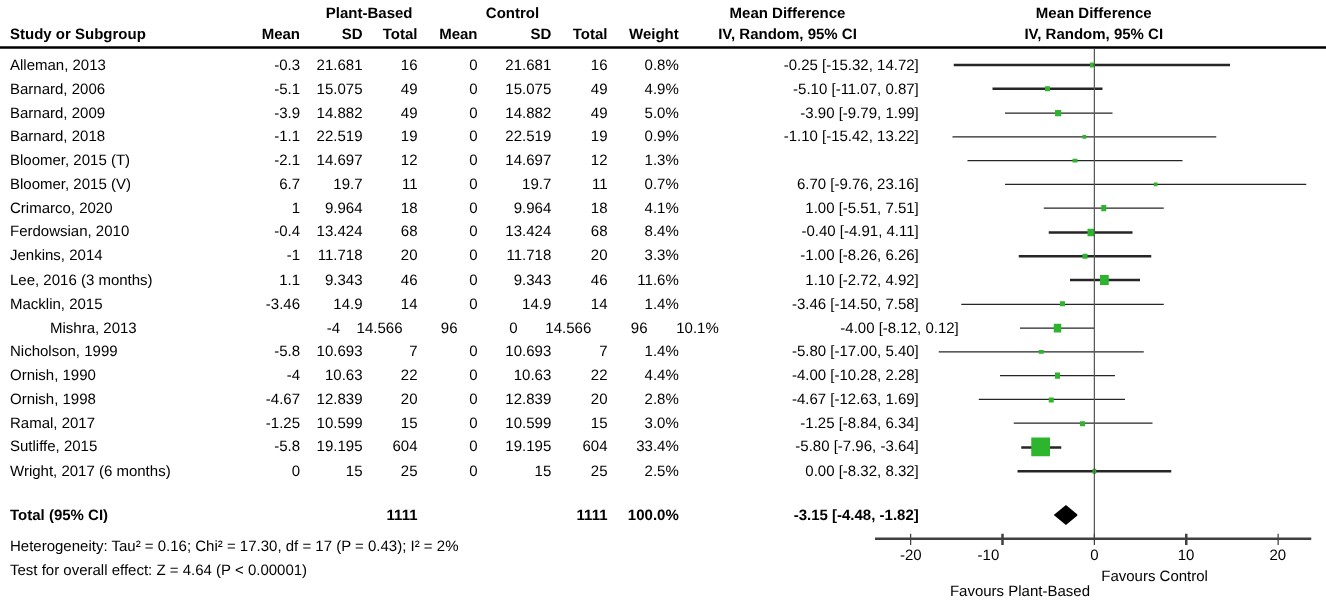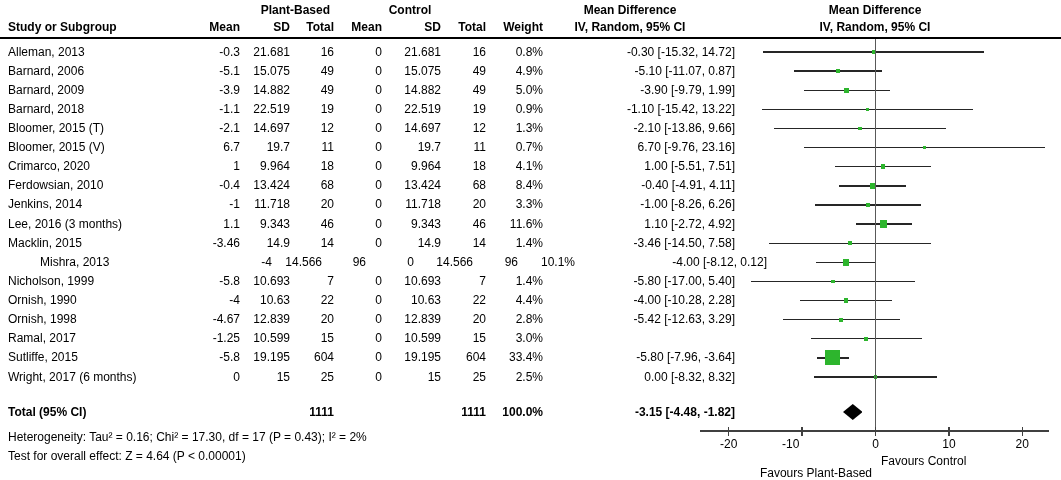--- a/index.html
+++ b/index.html
@@ -64,21 +64,21 @@
   <div class="cell left" style="left:881px;top:452px;width:200px">Favours Control</div>
 <div style="position: absolute; left: 0px; width: 1061px; height: 19px; top: 42.5px;">
       <div class="cell left c-study">Alleman, 2013</div>
       <div class="cell c-pbm">-0.3</div>
       <div class="cell c-pbsd">21.681</div>
       <div class="cell c-pbt">16</div>
       <div class="cell c-cm">0</div>
       <div class="cell c-csd">21.681</div>
       <div class="cell c-ct">16</div>
       <div class="cell c-w">0.8%</div>
-      <div class="cell c-md">-0.30 [-15.32, 14.72]</div>
+      <div class="cell c-md">-0.25 [-15.32, 14.72]</div>
     </div>
     <div style="position: absolute; height: 1.4px; background: rgb(38, 38, 38); top: 51.3px; left: 763.051px; width: 220.494px;"></div>
     <div style="position: absolute; background: rgb(45, 181, 45); width: 3.288px; height: 3.288px; left: 871.654px; top: 50.356px;"></div>
     <div style="position: absolute; left: 0px; width: 1061px; height: 19px; top: 61.62px;">
       <div class="cell left c-study">Barnard, 2006</div>
       <div class="cell c-pbm">-5.1</div>
       <div class="cell c-pbsd">15.075</div>
       <div class="cell c-pbt">49</div>
       <div class="cell c-cm">0</div>
       <div class="cell c-csd">15.075</div>
@@ -116,21 +116,20 @@
     <div style="position: absolute; background: rgb(45, 181, 45); width: 3.324px; height: 3.324px; left: 865.764px; top: 107.698px;"></div>
     <div style="position: absolute; left: 0px; width: 1061px; height: 19px; top: 118.98px;">
       <div class="cell left c-study">Bloomer, 2015 (T)</div>
       <div class="cell c-pbm">-2.1</div>
       <div class="cell c-pbsd">14.697</div>
       <div class="cell c-pbt">12</div>
       <div class="cell c-cm">0</div>
       <div class="cell c-csd">14.697</div>
       <div class="cell c-ct">12</div>
       <div class="cell c-w">1.3%</div>
-      <div class="cell c-md">-2.10 [-13.86, 9.66]</div>
     </div>
     <div style="position: absolute; height: 1.4px; background: rgb(38, 38, 38); top: 127.78px; left: 773.768px; width: 172.637px;"></div>
     <div style="position: absolute; background: rgb(45, 181, 45); width: 3.468px; height: 3.468px; left: 858.352px; top: 126.746px;"></div>
     <div style="position: absolute; left: 0px; width: 857px; height: 19px; top: 138.1px;">
       <div class="cell left c-study">Bloomer, 2015 (V)</div>
       <div class="cell c-pbm">6.7</div>
       <div class="cell c-pbsd">19.7</div>
       <div class="cell c-pbt">11</div>
       <div class="cell c-cm">0</div>
       <div class="cell c-csd">19.7</div>
@@ -246,33 +245,34 @@
     <div style="position: absolute; background: rgb(45, 181, 45); width: 4.584px; height: 4.584px; left: 843.848px; top: 298.268px;"></div>
     <div style="position: absolute; left: 0px; width: 1061px; height: 19px; top: 310.18px;">
       <div class="cell left c-study">Ornish, 1998</div>
       <div class="cell c-pbm">-4.67</div>
       <div class="cell c-pbsd">12.839</div>
       <div class="cell c-pbt">20</div>
       <div class="cell c-cm">0</div>
       <div class="cell c-csd">12.839</div>
       <div class="cell c-ct">20</div>
       <div class="cell c-w">2.8%</div>
-      <div class="cell c-md">-5.42 [-12.63, 3.29]</div>
+      <div class="cell c-md">-4.67 [-12.63, 1.69]</div>
     </div>
     <div style="position: absolute; height: 1.4px; background: rgb(38, 38, 38); top: 318.98px; left: 782.796px; width: 116.853px;"></div>
     <div style="position: absolute; background: rgb(45, 181, 45); width: 4.008px; height: 4.008px; left: 839.218px; top: 317.676px;"></div>
     <div style="position: absolute; left: 0px; width: 1061px; height: 19px; top: 329.3px;">
       <div class="cell left c-study">Ramal, 2017</div>
       <div class="cell c-pbm">-1.25</div>
       <div class="cell c-pbsd">10.599</div>
       <div class="cell c-pbt">15</div>
       <div class="cell c-cm">0</div>
       <div class="cell c-csd">10.599</div>
       <div class="cell c-ct">15</div>
       <div class="cell c-w">3.0%</div>
+      <div class="cell c-md">-1.25 [-8.84, 6.34]</div>
     </div>
     <div style="position: absolute; height: 1.4px; background: rgb(38, 38, 38); top: 338.1px; left: 810.614px; width: 111.421px;"></div>
     <div style="position: absolute; background: rgb(45, 181, 45); width: 4.08px; height: 4.08px; left: 864.285px; top: 336.76px;"></div>
     <div style="position: absolute; left: 0px; width: 841px; height: 19px; top: 348.42px;">
       <div class="cell left c-study">Sutliffe, 2015</div>
       <div class="cell c-pbm">-5.8</div>
       <div class="cell c-pbsd">19.195</div>
       <div class="cell c-pbt">604</div>
       <div class="cell c-cm">0</div>
       <div class="cell c-csd">19.195</div>

